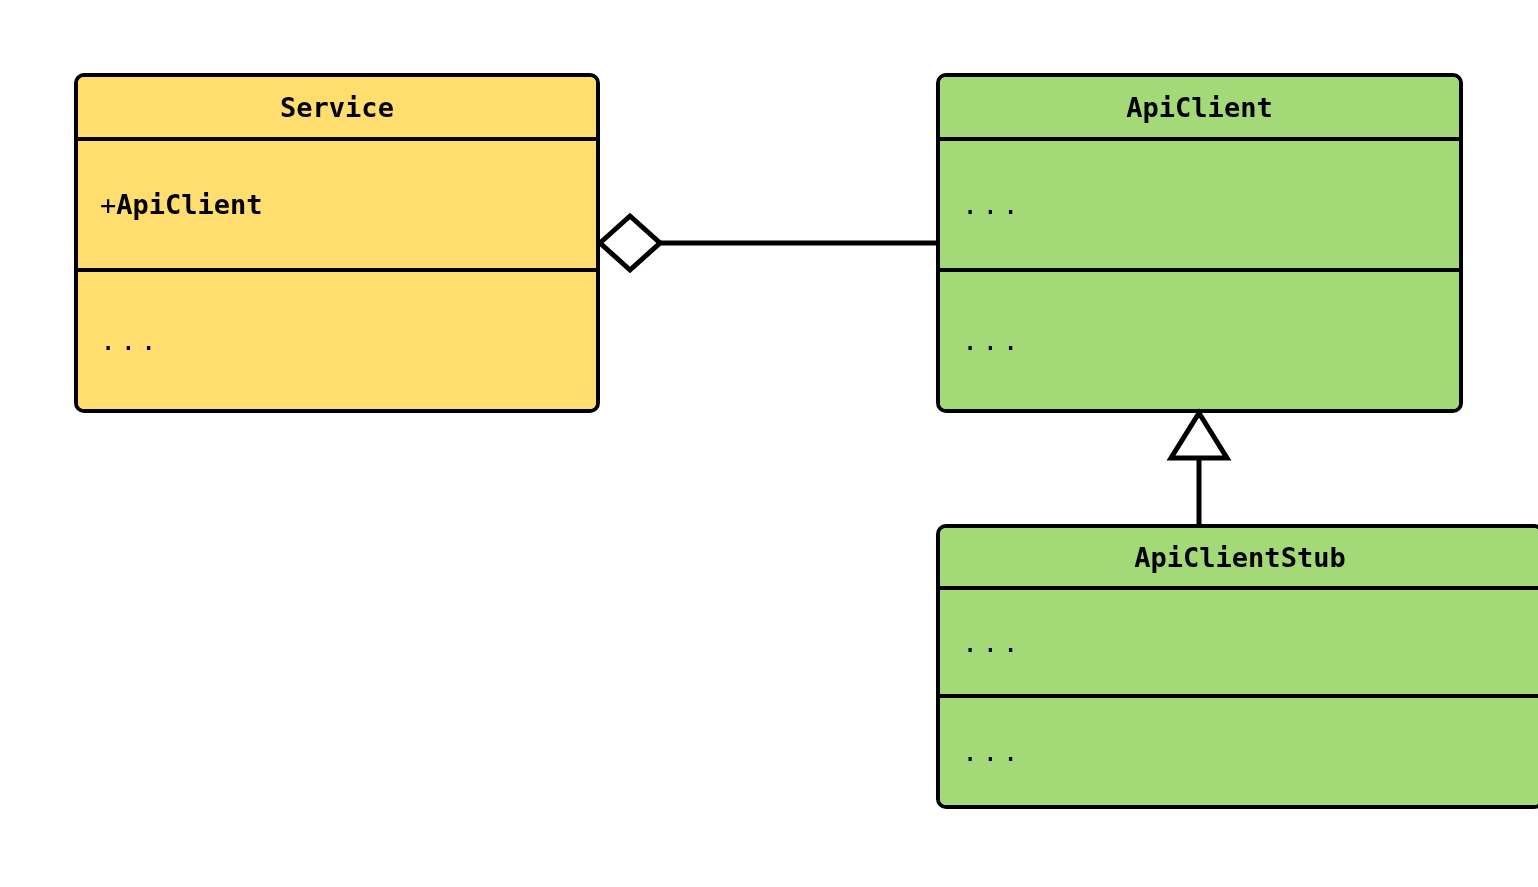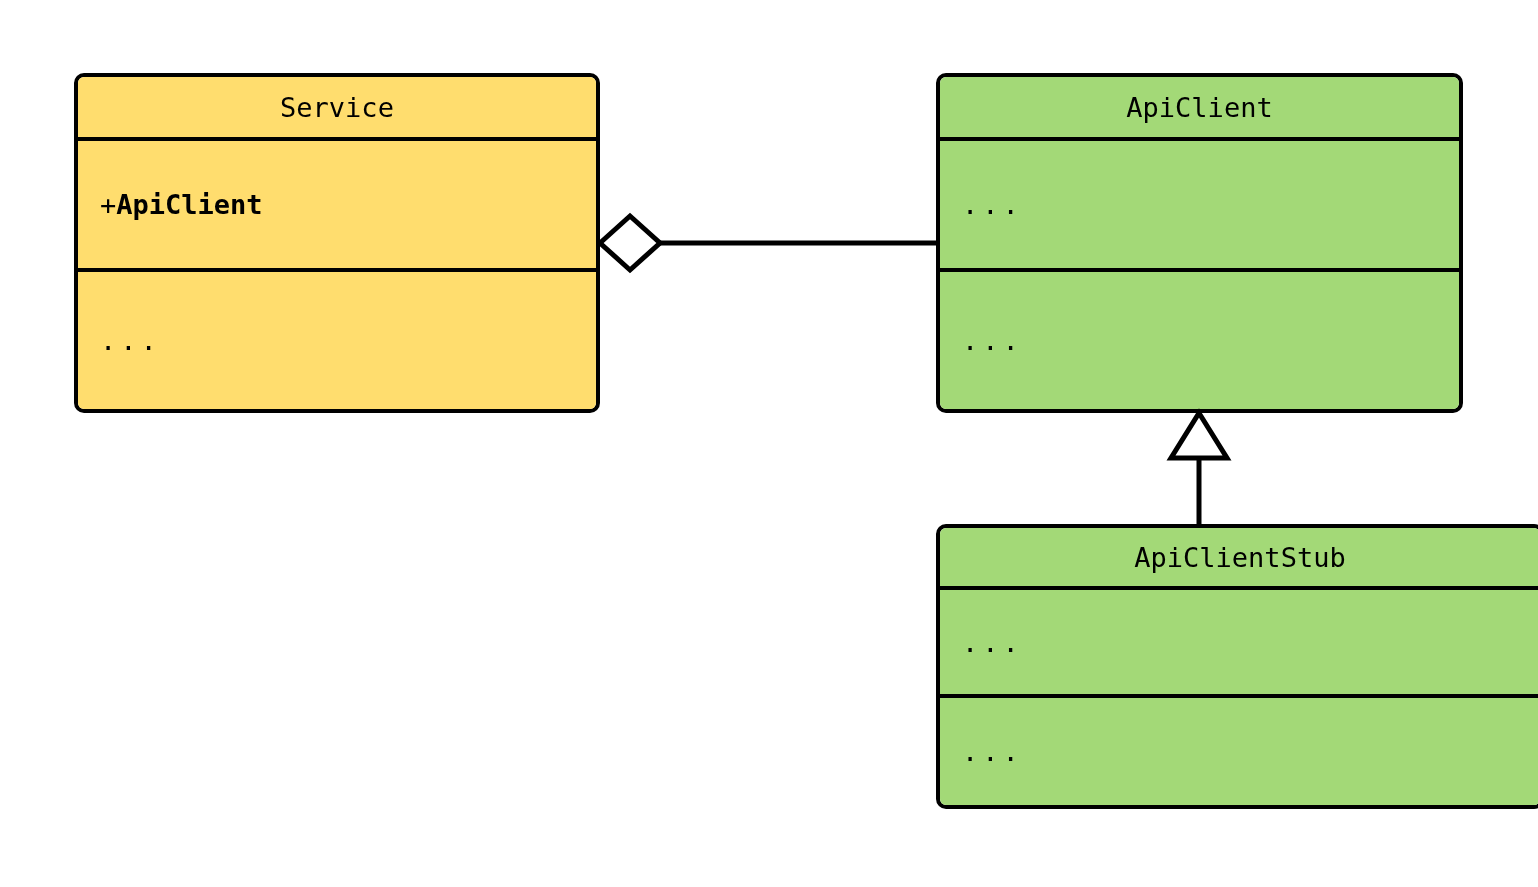--- a/index.html
+++ b/index.html
@@ -32,21 +32,21 @@
     box-sizing: border-box;
     position: relative;
   }
   .uml-compartment + .uml-compartment {
     border-top: 4px solid #000000;
   }
   .uml-title {
     display: flex;
     align-items: center;
     justify-content: center;
-    font-weight: normal;
+    font-weight: bold;
     font-size: 27px;
     letter-spacing: 0px;
     color: #000000;
     white-space: nowrap;
   }
   .uml-body {
     display: flex;
     align-items: center;
     justify-content: flex-start;
     padding-left: 22px;

